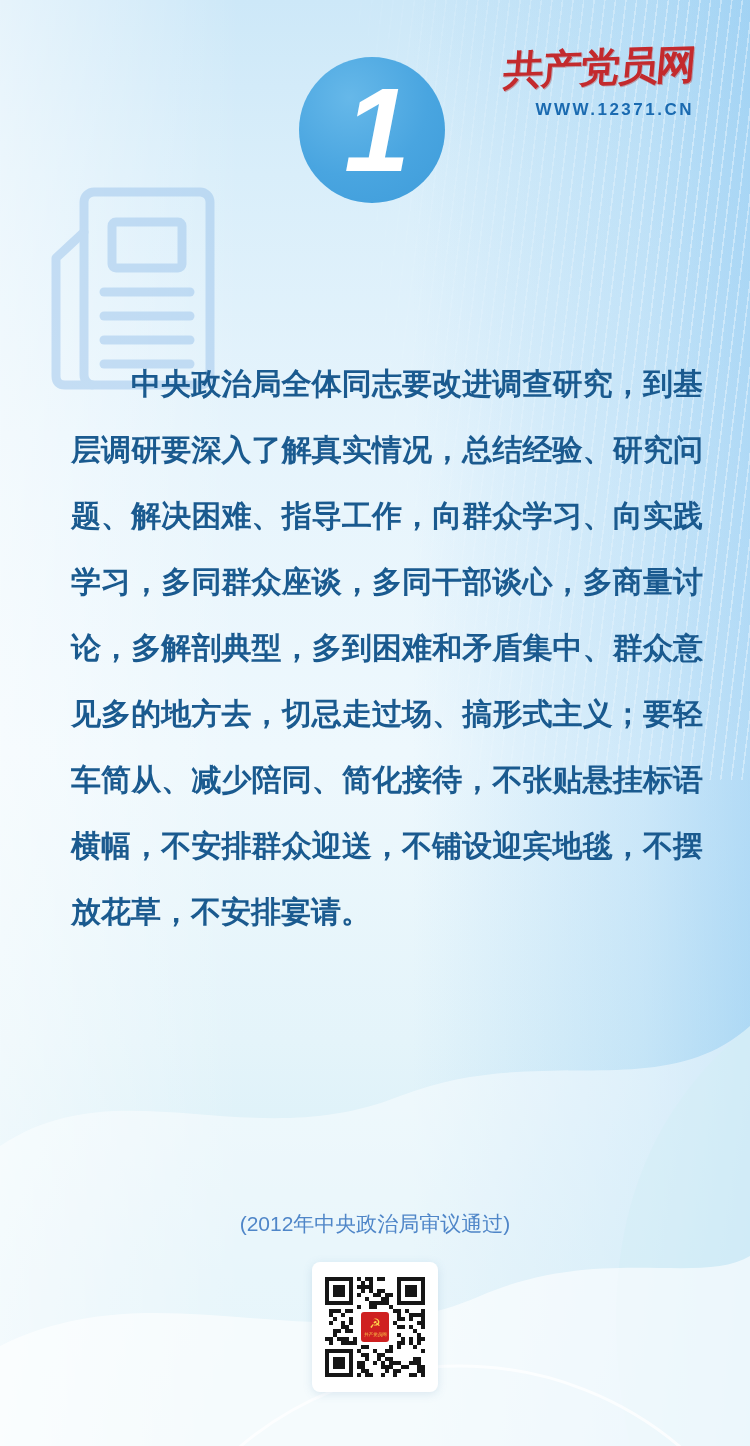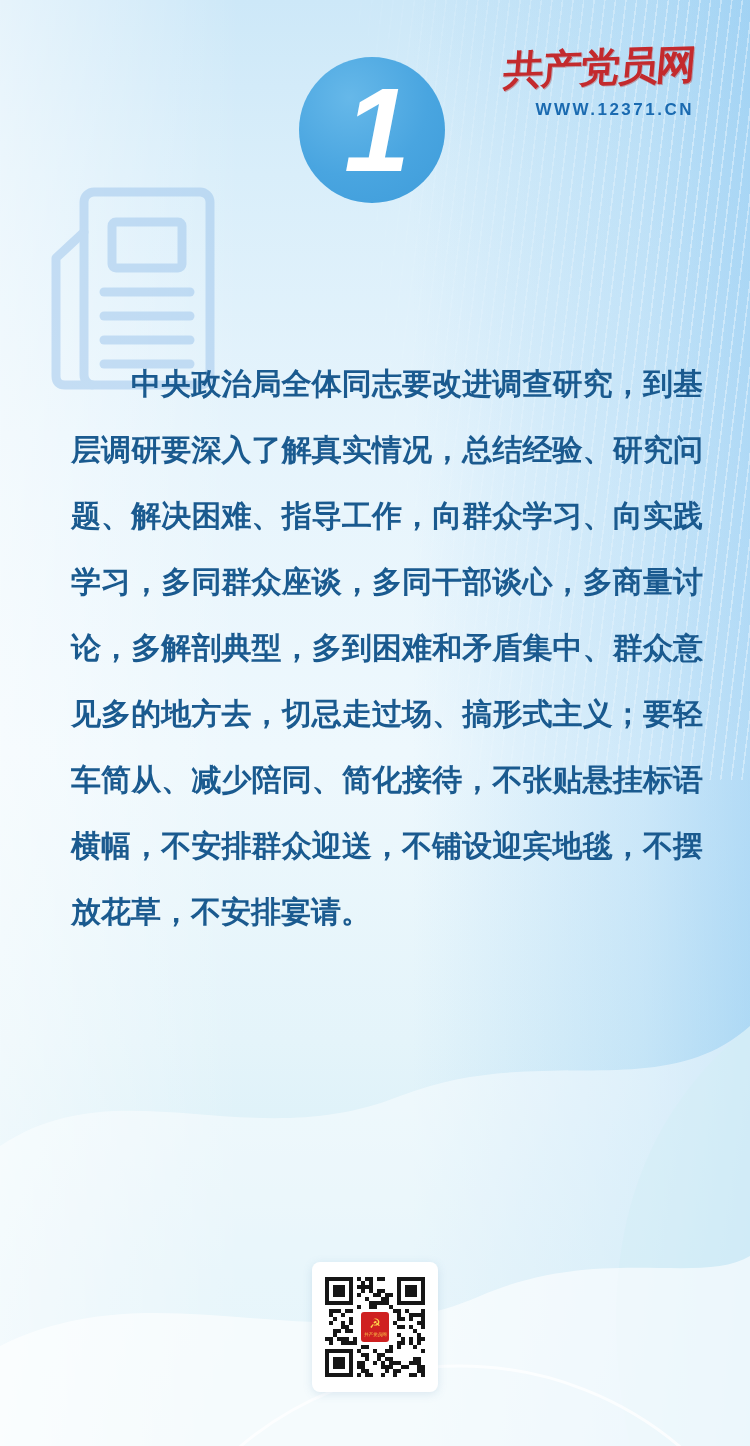--- a/index.html
+++ b/index.html
@@ -101,20 +101,21 @@
     </g>
   </svg>
 
   <div class="badge">
     <span>1</span>
   </div>
 
 
   <p class="body-text">中央政治局全体同志要改进调查研究，到基层调研要深入了解真实情况，总结经验、研究问题、解决困难、指导工作，向群众学习、向实践学习，多同群众座谈，多同干部谈心，多商量讨论，多解剖典型，多到困难和矛盾集中、群众意见多的地方去，切忌走过场、搞形式主义；要轻车简从、减少陪同、简化接待，不张贴悬挂标语横幅，不安排群众迎送，不铺设迎宾地毯，不摆放花草，不安排宴请。</p>
 
+  <p class="footer-note">(2012年中央政治局审议通过)</p>
 
   <div class="qr-card">
     <div class="qr">
       <div class="finder tl"></div>
       <div class="finder tr"></div>
       <div class="finder bl"></div>
       <div class="qr-center">
         <span class="emblem">☭</span>
         <span class="mini">共产党员网</span>
       </div>

